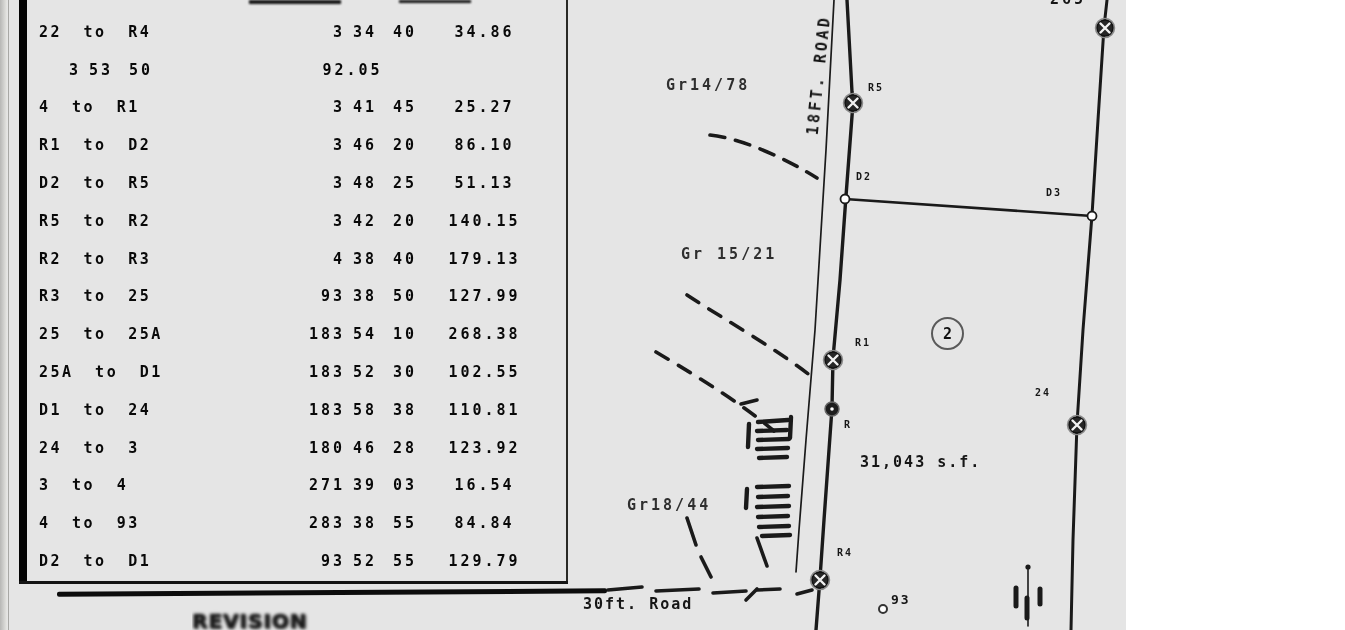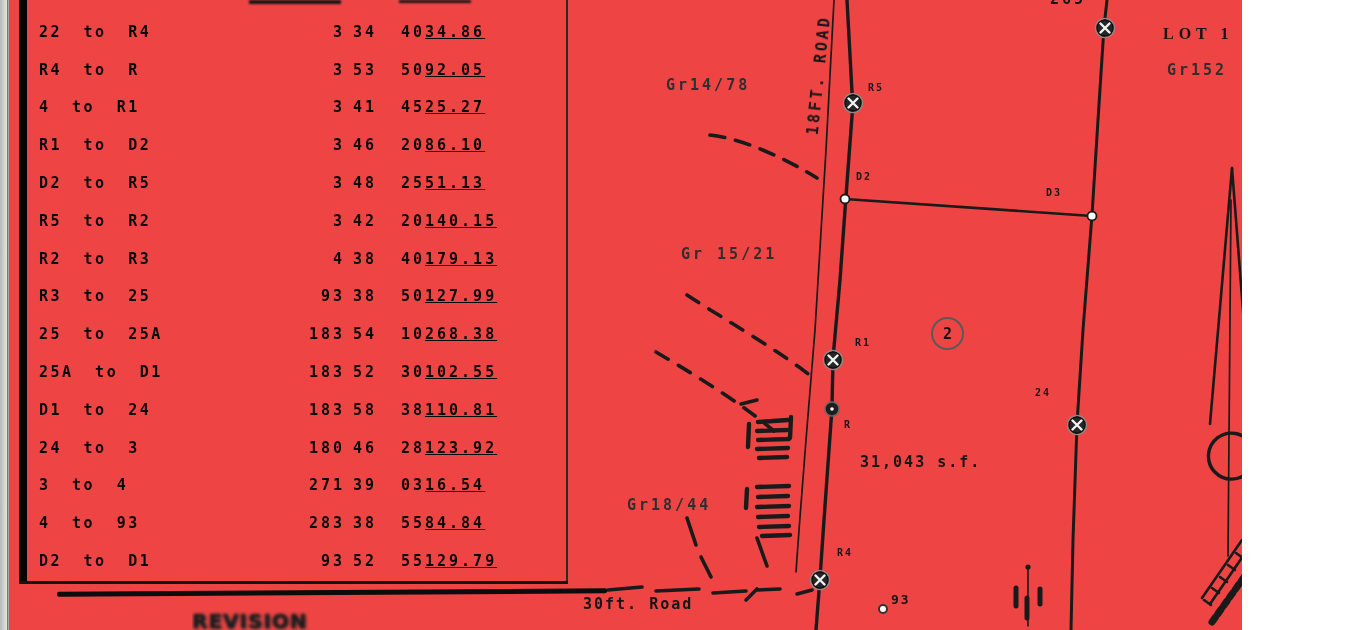--- a/index.html
+++ b/index.html
@@ -1,33 +1,33 @@
 <!DOCTYPE html>
 <html><head>
 <meta charset="utf-8">
 <style>
   html,body{margin:0;padding:0;background:#ffffff;}
-  .page{position:relative;width:1242px;height:630px;overflow:hidden;
-        background:#ef4444;font-family:"DejaVu Sans Mono","Liberation Mono",monospace;color:#121212;}
+  .page{position:relative;width:1126px;height:630px;overflow:hidden;
+        background:#e5e5e5;font-family:"DejaVu Sans Mono","Liberation Mono",monospace;color:#121212;}
   
   .scan-edge{position:absolute;left:0;top:0;width:7px;height:630px;
              background:linear-gradient(to right,#b7b7b5,#e6e6e3);}
   .scan-edge-line{position:absolute;left:8px;top:0;width:1px;height:630px;background:#a8a8a5;}
 
   
   .tbl-wrap{position:absolute;left:19px;top:0;width:549px;height:582px;
             border-left:8px solid #0d0d0d;border-right:2px solid #2f2f2d;
             box-sizing:border-box;filter:blur(.35px) contrast(1.08);}
   .tbl-rows{padding-top:13px;}
   .trow{display:flex;align-items:center;height:37.8px;font-weight:bold;font-size:15px;}
   .c-course{flex:0 0 252px;padding-left:12px;letter-spacing:2.5px;word-spacing:10px;white-space:nowrap;}
   .c-deg{flex:0 0 54px;text-align:right;letter-spacing:3px;}
   .c-min{flex:0 0 40px;text-align:center;letter-spacing:3px;}
-  .c-sec{flex:0 0 40px;text-align:right;letter-spacing:3px;}
-  .c-dist{flex:1;text-align:left;padding-right:22px;letter-spacing:3px;text-decoration:underline;}
+  .c-sec{flex:0 0 40px;text-align:center;letter-spacing:3px;}
+  .c-dist{flex:1;text-align:center;padding-right:22px;letter-spacing:3px;}
   .tbl-bottom1{position:absolute;left:19px;top:581px;width:549px;height:3px;background:#141414;}
   .tbl-bottom2{position:absolute;left:57px;top:590px;width:550px;height:5px;background:#0c0c0c;
                transform:rotate(-.35deg);border-radius:2px;}
   .cut-smudge{position:absolute;top:0;height:4px;background:#1c1c1c;filter:blur(1px);}
 
   
   .stamp{position:absolute;left:192px;top:609px;width:150px;height:21px;overflow:hidden;}
   .stamp-text{font-family:"DejaVu Sans","Liberation Sans",sans-serif;font-weight:bold;font-size:20px;
               letter-spacing:1px;color:#1b1b1b;filter:blur(1.4px);transform:scaleY(.92);
               text-shadow:0 0 2px #2a2a2a,1px 1px 2px #333;}
@@ -167,21 +167,20 @@
     <div class="tbl-rows">
     <div class="trow">
       <span class="c-course">22 to R4</span>
       <span class="c-deg">3</span>
       <span class="c-min">34</span>
       <span class="c-sec">40</span>
       <span class="c-dist">34.86</span>
     </div>
 
     <div class="trow">
-      <span class="c-course">R4 to R</span>
       <span class="c-deg">3</span>
       <span class="c-min">53</span>
       <span class="c-sec">50</span>
       <span class="c-dist">92.05</span>
     </div>
 
     <div class="trow">
       <span class="c-course">4 to R1</span>
       <span class="c-deg">3</span>
       <span class="c-min">41</span>

